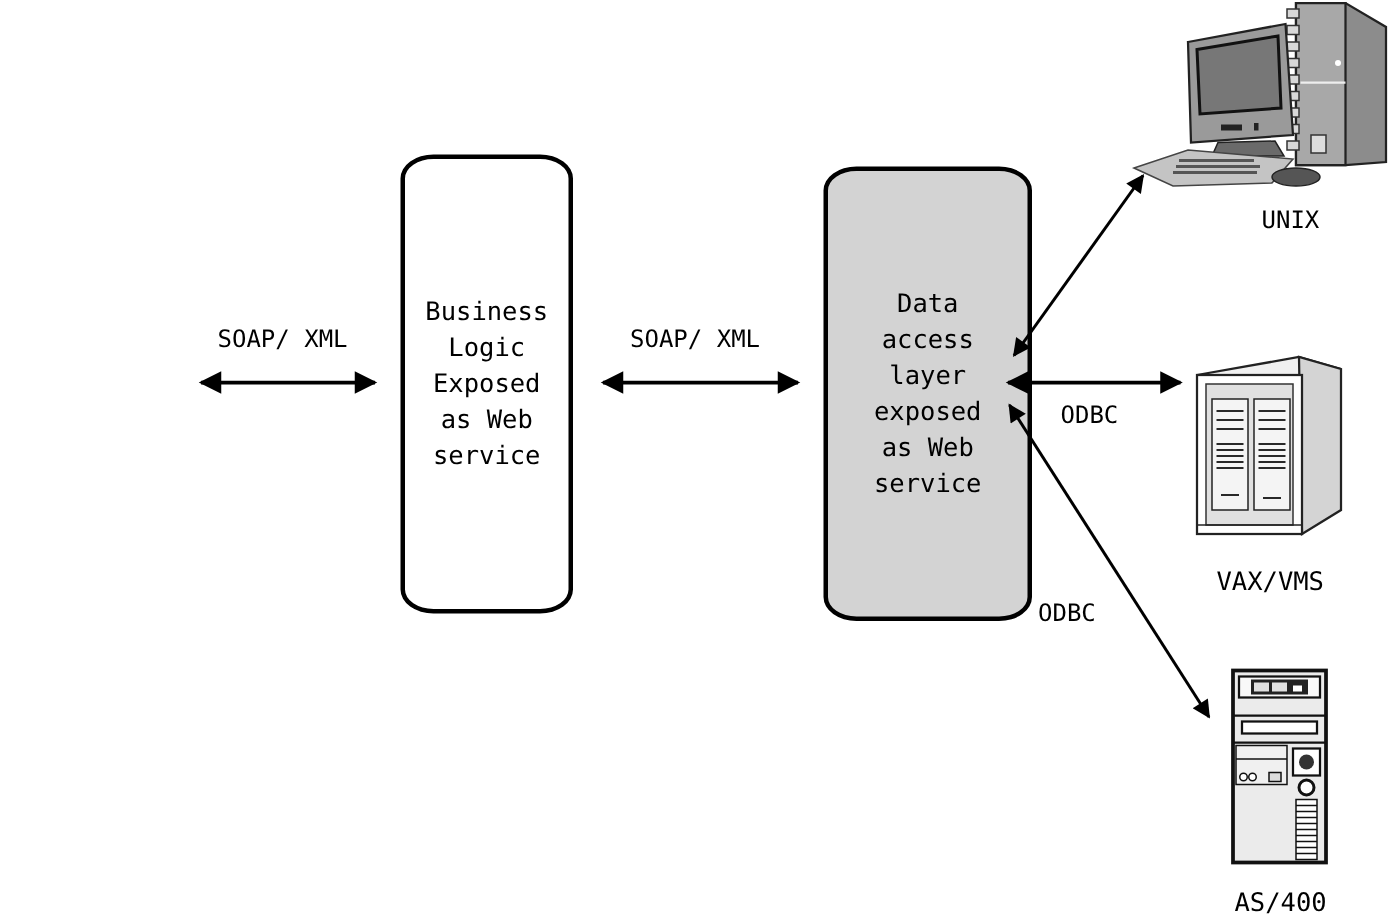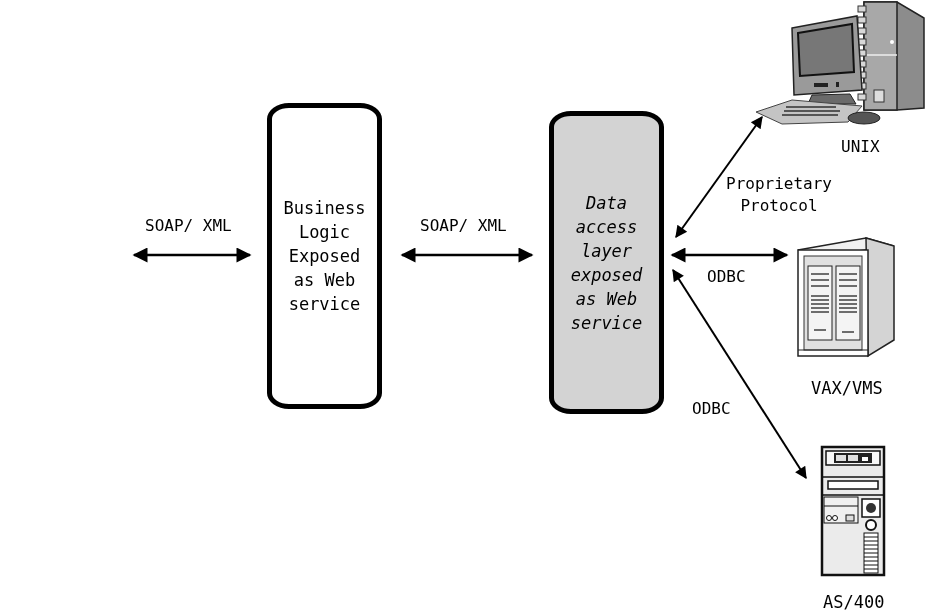--- a/index.html
+++ b/index.html
@@ -7,21 +7,21 @@
       position: relative;
       width: 926px;
       height: 610px;
       overflow: hidden;
       background: #ffffff;
       font-family: "DejaVu Sans Mono", "Liberation Mono", monospace;
       color: #000;
     }
     .box {
       position: absolute;
-      border: 5px solid #404040;
+      border: 3px solid #404040;
       border-radius: 22px / 16px;
       box-sizing: border-box;
       display: flex;
       align-items: center;
       justify-content: center;
       text-align: center;
       font-size: 17px;
       line-height: 24px;
       white-space: pre-line;
     }
@@ -44,33 +44,31 @@
 
 
   <div class="box" style="left: 267px; top: 103px; width: 115px; height: 306px; background: rgb(255, 255, 255); border-color: rgb(0, 0, 0);">
     <span>Business
 Logic
 Exposed
 as Web
 service</span>
   </div>
 
-  <div class="box" style="left: 549px; top: 111px; width: 115px; height: 303px; background: rgb(211, 211, 211); border-color: rgb(0, 0, 0); font-style: italic;">
+  <div class="box" style="left: 549px; top: 111px; width: 139px; height: 303px; background: rgb(211, 211, 211); border-color: rgb(0, 0, 0);">
     <span>Data
 access
 layer
 exposed
 as Web
 service</span>
   </div>
 
   <div class="label" style="left:145px; top:216px;">SOAP/ XML</div>
   <div class="label" style="left:420px; top:216px;">SOAP/ XML</div>
-  <div class="label multiline" style="left:726px; top:173px; line-height:22px;">Proprietary
-Protocol</div>
   <div class="label" style="left:707px; top:267px;">ODBC</div>
   <div class="label" style="left:692px; top:399px;">ODBC</div>
 
   <svg class="overlay" width="926" height="610">
     <defs>
       <marker id="ah" viewBox="0 0 10 10" refX="9" refY="5" markerWidth="8" markerHeight="6" orient="auto-start-reverse">
         <path d="M0,0 L10,5 L0,10 z" fill="#000"></path>
       </marker>
     </defs>
     <line x1="134" y1="255" x2="250" y2="255" stroke="#000" stroke-width="2.5" marker-start="url(#ah)" marker-end="url(#ah)"></line>

